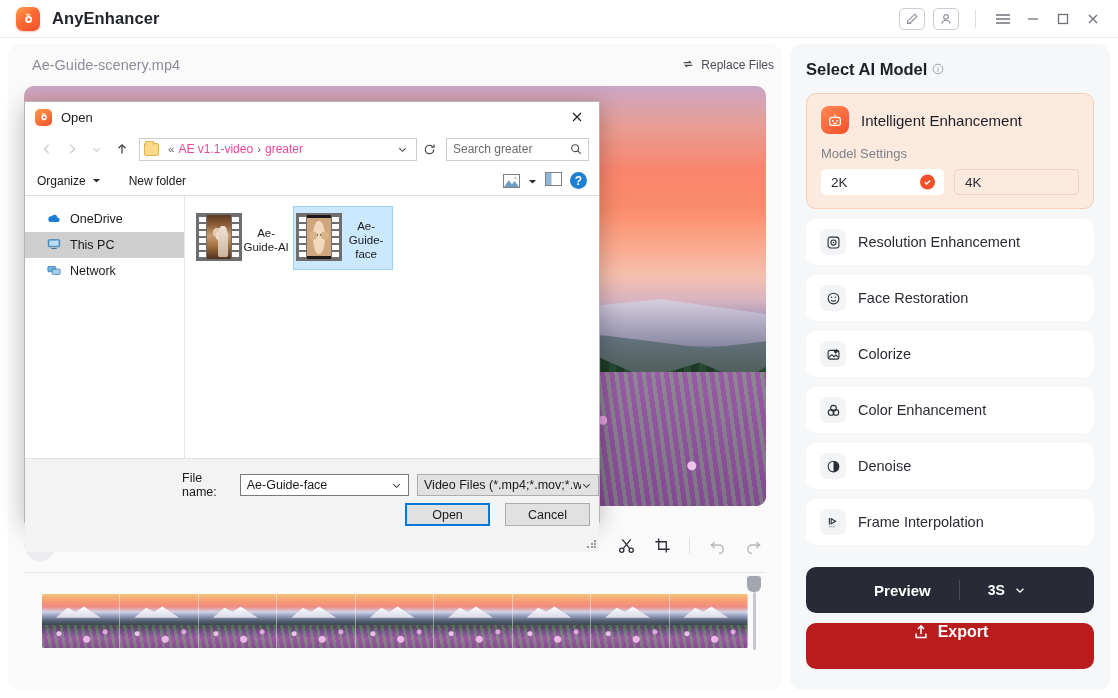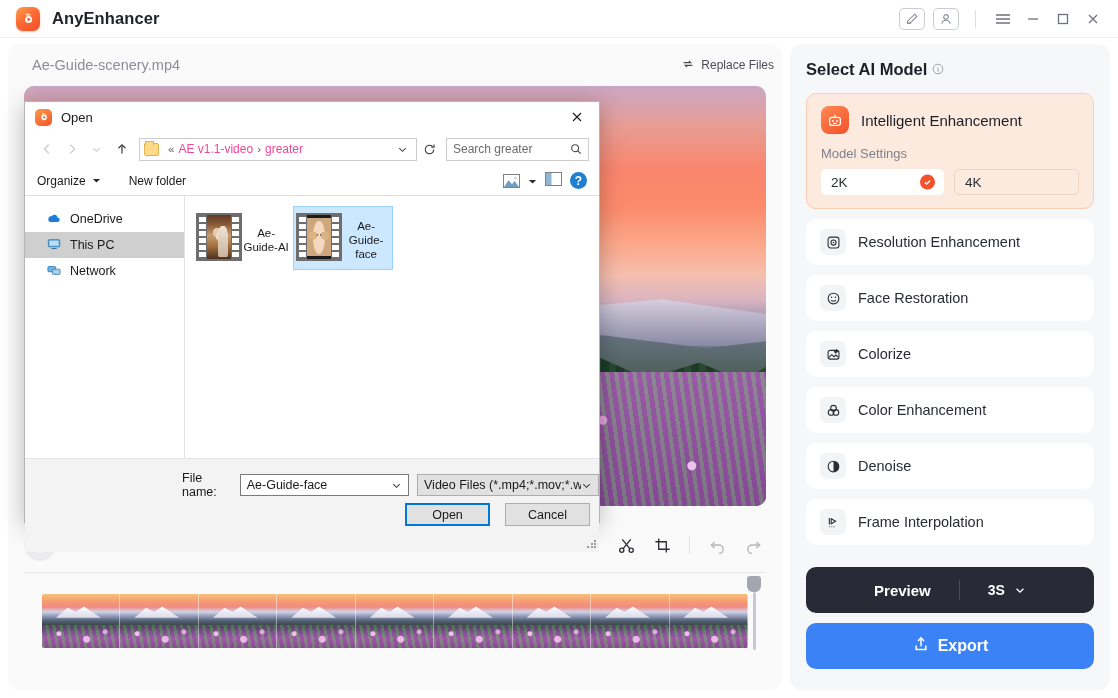--- a/index.html
+++ b/index.html
@@ -204,21 +204,21 @@
     position: absolute; left: 16px; top: 523px; width: 288px; height: 46px;
     background: #282b36; border-radius: 10px; display: flex; align-items: center;
     justify-content: center; gap: 0;
   }
   .pv-text { font-size: 15px; font-weight: bold; color: #ffffff; }
   .pv-div { width: 1px; height: 20px; background: #4b4e58; margin: 0 28px; }
   .pv-dur { font-size: 14px; font-weight: bold; color: #ffffff; }
   .pv-chev { margin-left: 9px; display: flex; }
   .export-btn {
     position: absolute; left: 16px; top: 579px; width: 288px; height: 46px;
-    background: #3b82f6; border-radius: 10px; display: flex; align-items: center;
+    background: #b91c1c; border-radius: 10px; display: flex; 
     justify-content: center; gap: 8px;
   }
   .ex-text { font-size: 16px; font-weight: bold; color: #ffffff; }
 
   
   .dialog {
     position: absolute; left: 24px; top: 101px; width: 576px; height: 422px;
     background: #ffffff; border: 1px solid #b5b5b5;
     box-shadow: 0 4px 22px rgba(0,0,0,.26);
     font-family: "Liberation Sans", sans-serif;

